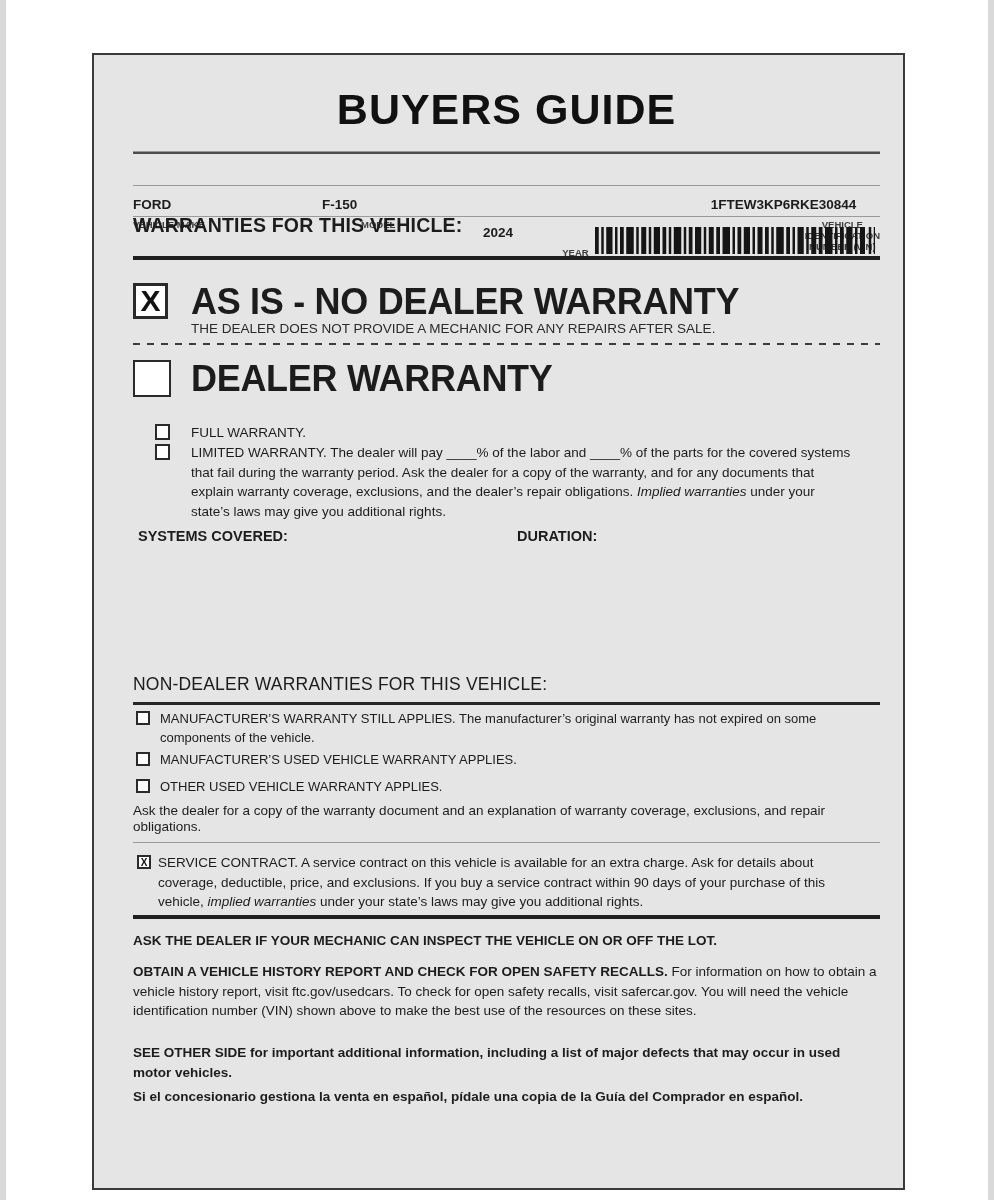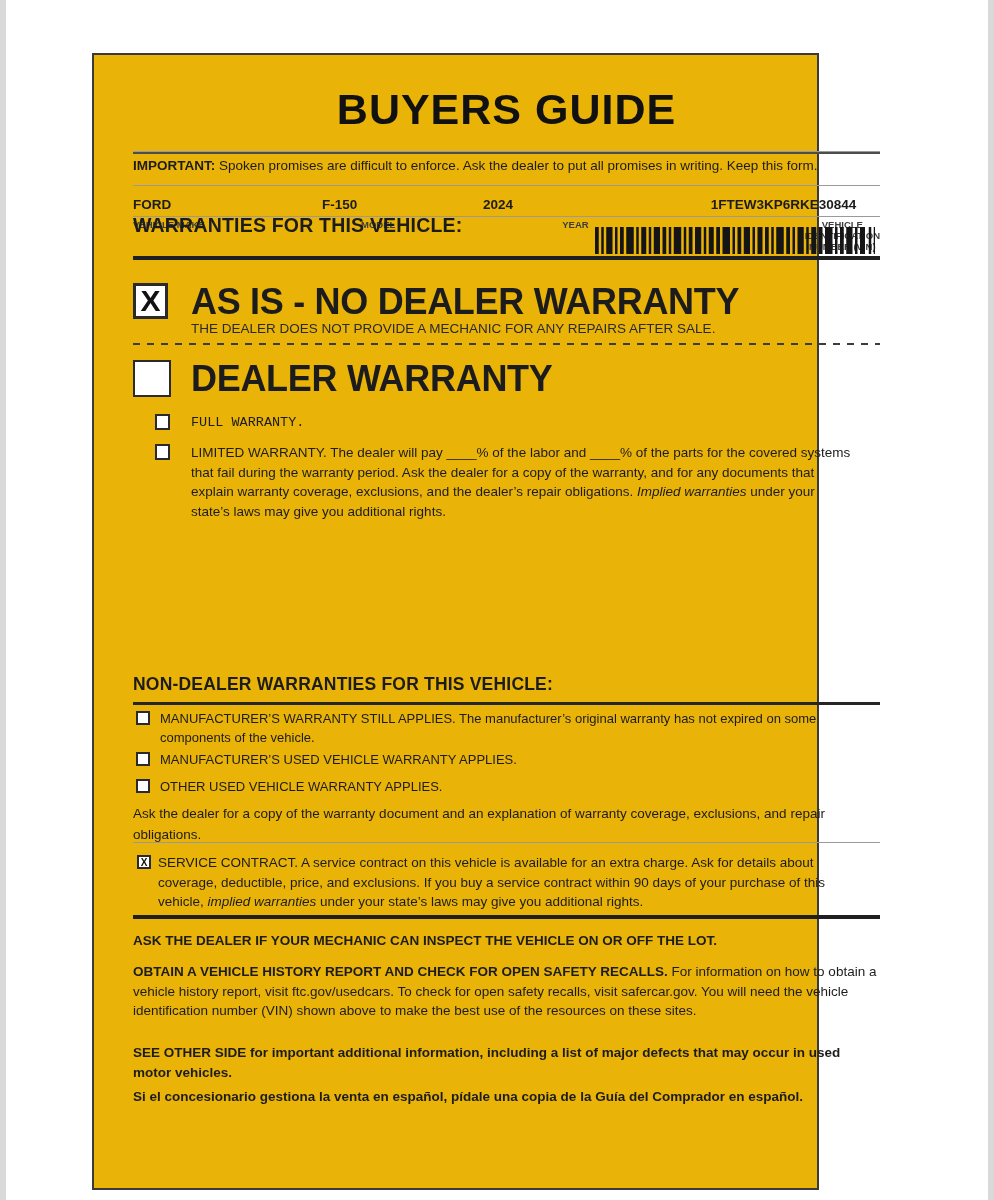--- a/index.html
+++ b/index.html
@@ -4,22 +4,22 @@
 <style>
   * { margin: 0; padding: 0; box-sizing: border-box; }
   html, body { width: 994px; height: 1200px; background: #ffffff; overflow: hidden; }
   body { font-family: "Liberation Sans", sans-serif; color: #1c1c1c; position: relative; }
 
   .edge-strip { position: absolute; top: 0; width: 6px; height: 1200px; background: #d9d9d9; }
   .edge-left { left: 0; }
   .edge-right { right: 0; }
 
   .doc-frame {
-    position: absolute; left: 92px; top: 53px; width: 727px; height: 1137px;
-    border: 2px solid #3a3a3a; background: #eab308;
+    position: absolute; left: 92px; top: 53px; width: 813px; height: 1137px;
+    border: 2px solid #3a3a3a; background: #e5e5e5;
   }
   .content { position: absolute; left: 39px; top: 0; width: 747px; height: 100%; }
 
   .abs { position: absolute; }
 
   .doc-title {
     left: 0; top: 30px; width: 100%; text-align: center;
     font-size: 43px; font-weight: bold; letter-spacing: 1px; color: #111;
   }
 
@@ -32,21 +32,21 @@
   }
 
   .important-line { left: 0; top: 103px; font-size: 13.5px; }
   .important-line b { font-weight: bold; }
 
   .veh-row { left: 0; width: 747px; display: flex; font-weight: bold; }
   .veh-values { top: 142px; font-size: 13.5px; }
   .veh-labels { top: 164px; font-size: 9.5px; color: #3d3d3d; gap: 47px; }
   .veh-col-make  { width: 189px; }
   .veh-col-model { width: 161px; }
-  .veh-col-year  { width: 204px; }
+  .veh-col-year  { width: 204px; margin-top: 28px; }
   .veh-col-vin   { flex: 1; text-align: center; }
 
   .warr-heading { left: 0; top: 159px; font-size: 19.5px; font-weight: bold; letter-spacing: .2px; }
 
   .barcode { left: 462px; top: 172px; width: 280px; height: 27px; }
 
   .checkbox {
     border: 2px solid #2a2a2a; background: #fff; color: #111;
     display: flex; align-items: center; justify-content: center; font-weight: bold;
   }
@@ -55,42 +55,42 @@
   .cb-small  { width: 15px; height: 16px; border-width: 2px; font-size: 11px; }
   .cb-item   { width: 14px; height: 14px; border-width: 2px; font-size: 10px; }
 
   .sec-asis { top: 226px; }
   .asis-title { left: 58px; top: 0; font-size: 36px; font-weight: bold; letter-spacing: -.3px; white-space: nowrap; }
   .asis-sub { left: 58px; top: 40px; font-size: 13.5px; color: #2a2a2a; }
 
   .sec-dealer { top: 305px; }
   .dealer-title { left: 58px; top: -2px; font-size: 36px; font-weight: bold; letter-spacing: -.3px; white-space: nowrap; }
 
-  .row-full { top: 358px; font-family: Liberation Mono, monospace; }
+  .row-full { top: 368px; }
   .row-limited { top: 388px; }
   .row-full .cb-small, .row-limited .cb-small { position: absolute; left: 22px; top: 1px; }
   .opt-text { position: absolute; left: 58px; top: 0; font-size: 13.5px; line-height: 19.5px; width: 663px; }
 
   .systems-row { top: 473px; font-size: 14.5px; font-weight: bold; }
   .systems-label { position: absolute; left: 5px; top: 0; }
   .duration-label { position: absolute; left: 384px; top: 0; }
 
   .nd-heading {
-    left: 0; top: 619px; width: 747px; font-size: 17.5px; font-weight: bold;
+    left: 0; top: 619px; width: 747px; font-size: 17.5px; font-weight: normal;
     padding-bottom: 7px; border-bottom: 3px solid #262626; letter-spacing: .2px;
   }
 
   .nd-item { left: 0; width: 747px; }
   .nd-item .cb-item { position: absolute; left: 3px; top: 1px; }
   .nd-item .nd-text { position: absolute; left: 27px; top: 0; width: 718px; font-size: 13px; line-height: 18.5px; }
   .nd-1 { top: 655px; }
   .nd-2 { top: 696px; }
   .nd-3 { top: 723px; }
 
-  .ask-para { left: 0; top: 748px; width: 747px; font-size: 13.5px; line-height: 21px; }
+  .ask-para { left: 0; top: 748px; width: 747px; font-size: 13.5px; line-height: 16px; }
 
   .sec-service { top: 798px; left: 0; width: 747px; }
   .sec-service .cb-item { position: absolute; left: 4px; top: 2px; }
   .svc-text { position: absolute; left: 25px; top: 0; width: 700px; font-size: 13.5px; line-height: 19.5px; }
 
   .foot-bold { font-weight: bold; font-size: 13.5px; line-height: 19.5px; }
   .foot-inspect { left: 0; top: 876px; width: 747px; }
   .foot-history { left: 0; top: 907px; width: 747px; font-size: 13.5px; line-height: 19.5px; }
   .foot-history b { font-weight: bold; }
   .foot-seeother { left: 0; top: 988px; width: 740px; }
@@ -105,23 +105,20 @@
 <div class="edge-strip edge-left"></div>
 <div class="edge-strip edge-right"></div>
 
 <div class="doc-frame">
   <div class="content">
 
     <div class="abs doc-title">BUYERS GUIDE</div>
 
     <div class="abs rule-med" style="top:96px"></div>
 
-    <div class="abs important-line">
-      <b>IMPORTANT:</b><span> Spoken promises are difficult to enforce.  Ask the dealer to put all promises in writing.  Keep this form.</span>
-    </div>
 
     <div class="abs rule-thin" style="top:130px"></div>
 
     <div class="abs veh-row veh-values">
       <div class="veh-col-make">FORD</div>
       <div class="veh-col-model">F-150</div>
       <div class="veh-col-year">2024</div>
       <div class="veh-col-vin">1FTEW3KP6RKE30844</div>
     </div>
 
@@ -201,20 +198,24 @@
     <div class="abs row-full" style="left:0;width:747px;height:20px">
       <div class="checkbox cb-small"></div>
       <div class="opt-text">FULL WARRANTY.</div>
     </div>
 
     <div class="abs row-limited" style="left:0;width:747px;height:80px">
       <div class="checkbox cb-small"></div>
       <div class="opt-text"><span>LIMITED WARRANTY.  The dealer will pay ____% of the labor and ____% of the parts for the covered systems that fail during the warranty period.  Ask the dealer for a copy of the warranty, and for any documents that explain warranty coverage, exclusions, and the dealer’s repair obligations.  </span><span class="italic">Implied warranties</span><span> under your state’s laws may give you additional rights.</span></div>
     </div>
 
+    <div class="abs systems-row" style="left:0;width:747px;height:20px">
+      <div class="systems-label">SYSTEMS COVERED:</div>
+      <div class="duration-label">DURATION:</div>
+    </div>
 
     <div class="abs nd-heading">NON-DEALER WARRANTIES FOR THIS VEHICLE:</div>
 
     <div class="abs nd-item nd-1">
       <div class="checkbox cb-item"></div>
       <div class="nd-text">MANUFACTURER’S WARRANTY STILL APPLIES.  The manufacturer’s original warranty has not expired on some components of the vehicle.</div>
     </div>
     <div class="abs nd-item nd-2">
       <div class="checkbox cb-item"></div>
       <div class="nd-text">MANUFACTURER’S USED VEHICLE WARRANTY APPLIES.</div>

